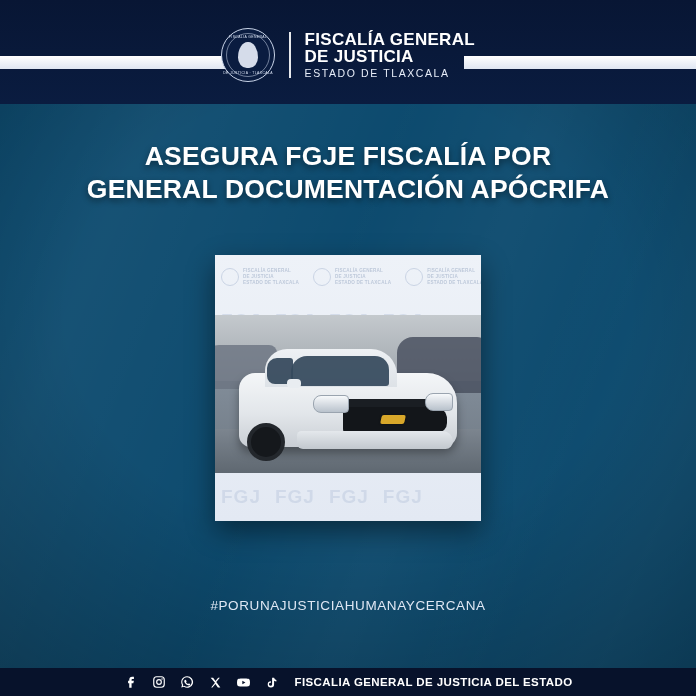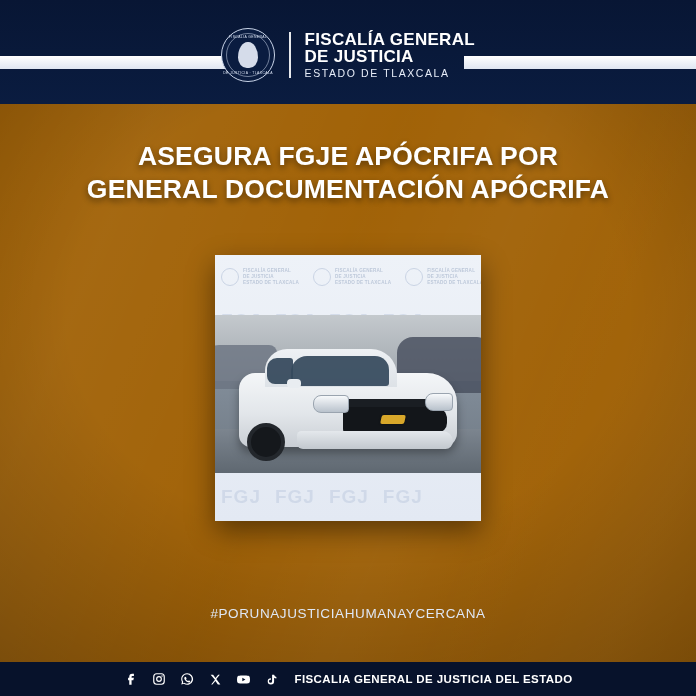--- a/index.html
+++ b/index.html
@@ -14,21 +14,21 @@
     font-family: "Liberation Sans", sans-serif;
   }
 
   .poster {
     position: relative;
     width: 696px;
     height: 696px;
     background:
       radial-gradient(ellipse 680px 420px at 50% 46%, #1c4a93 0%, #163d7e 35%, #102a5e 65%, #0a1b40 100%),
       linear-gradient(160deg, #0a1c44 0%, #16general 100%);
-    background-color: #a16207;
+    background-color: #0c4a6e;
     overflow: hidden;
   }
 
   
   .sheen {
     position: absolute;
     top: -180px;
     left: -120px;
     width: 430px;
     height: 1100px;
@@ -347,29 +347,28 @@
     top: 594px;
     left: 0; right: 0;
     text-align: center;
     z-index: 4;
   }
   .hashtags div {
     color: #dfe7f4;
     font-size: 13.5px;
     letter-spacing: 0.6px;
     line-height: 1.8;
-    margin-top: 8px;
   }
 
   
   .footer {
     position: absolute;
     bottom: 0; left: 0;
     width: 696px;
-    height: 34px;
+    height: 28px;
     background: #07122b;
     display: flex;
     align-items: center;
     justify-content: center;
     gap: 10px;
     z-index: 6;
   }
   .social {
     display: flex;
     align-items: center;
@@ -416,21 +415,21 @@
       <div class="divider-v"></div>
       <div class="brand">
         <div class="brand-l1">FISCALÍA GENERAL</div>
         <div class="brand-l2">DE JUSTICIA</div>
         <div class="brand-l3">ESTADO DE TLAXCALA</div>
       </div>
     </div>
   </div>
 
   <div class="title">
-    <div>ASEGURA FGJE APÓCRIFA POR</div>
+    <div>ASEGURA FGJE FISCALÍA POR</div>
     <div>GENERAL DOCUMENTACIÓN APÓCRIFA</div>
   </div>
 
   <div class="photo-wrap">
     <div class="wm-layer">
       <div class="wm-row">
         <div class="wm-mark">
           <div class="wm-seal"></div>
           <div class="wm-txt">
             <div>FISCALÍA GENERAL</div>

